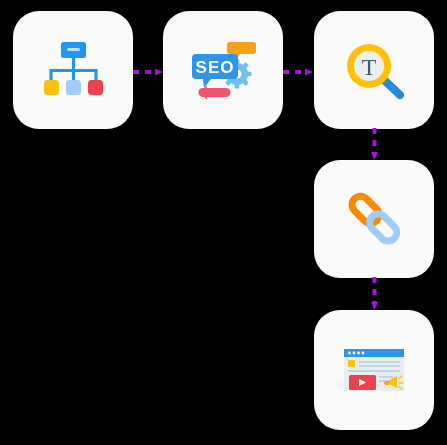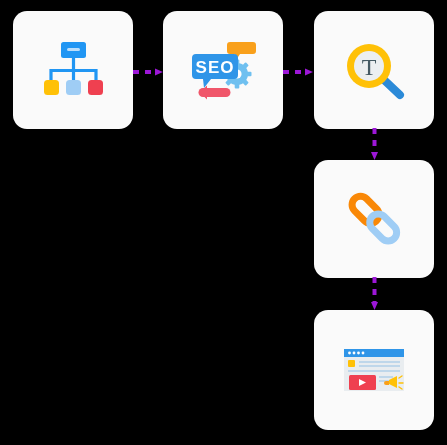--- a/index.html
+++ b/index.html
@@ -17,21 +17,21 @@
 
   .canvas {
     position: absolute;
     inset: 0;
     background: #000000;
   }
 
   .card {
     position: absolute;
     background: #fafafa;
-    border-radius: 14px;
+    border-radius: 26px;
     box-shadow: 0 1px 3px rgba(0,0,0,0.35);
     display: flex;
     align-items: center;
     justify-content: center;
   }
 
   .card-sitemap   { left: 13px;  top: 11px;  width: 120px; height: 118px; }
   .card-seo       { left: 163px; top: 11px;  width: 120px; height: 118px; }
   .card-keyword   { left: 314px; top: 11px;  width: 120px; height: 118px; }
   .card-links     { left: 314px; top: 160px; width: 120px; height: 118px; }

